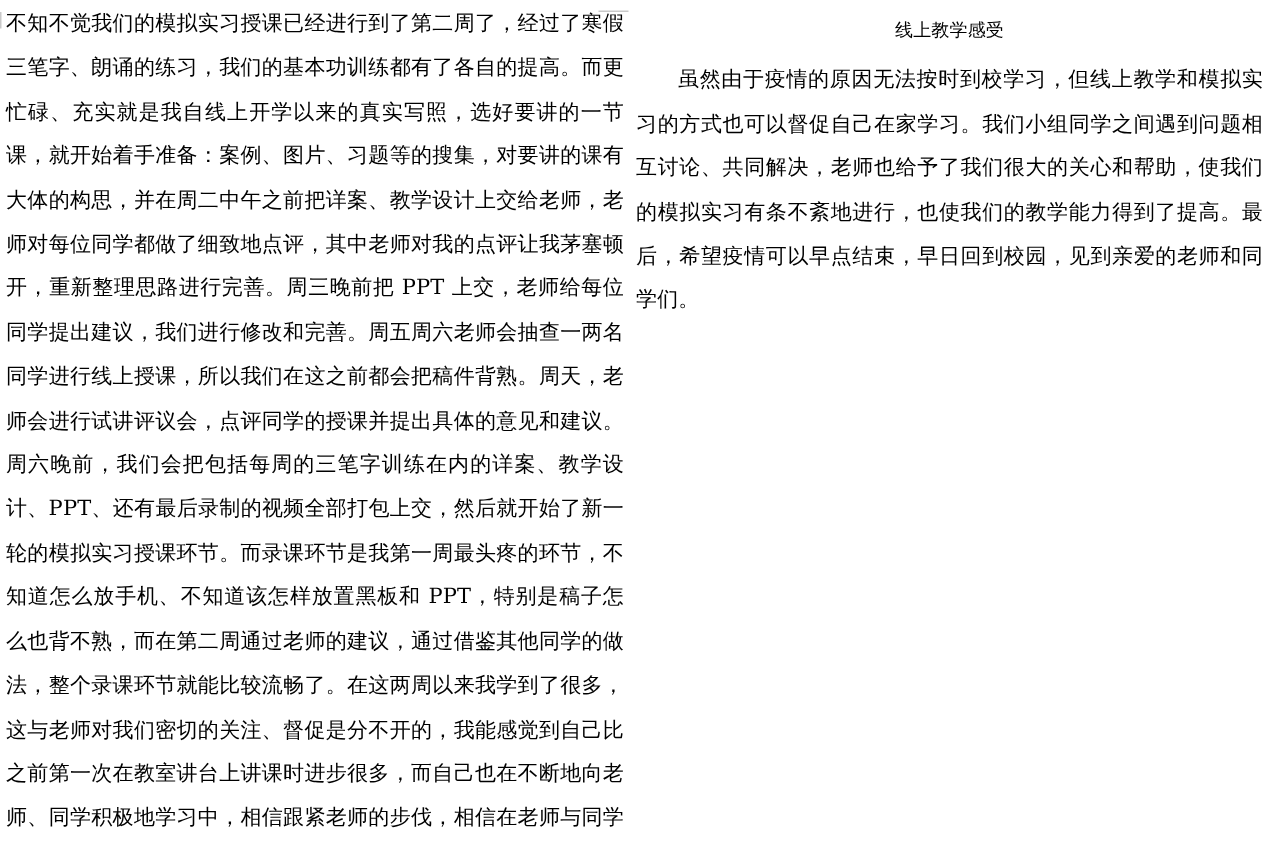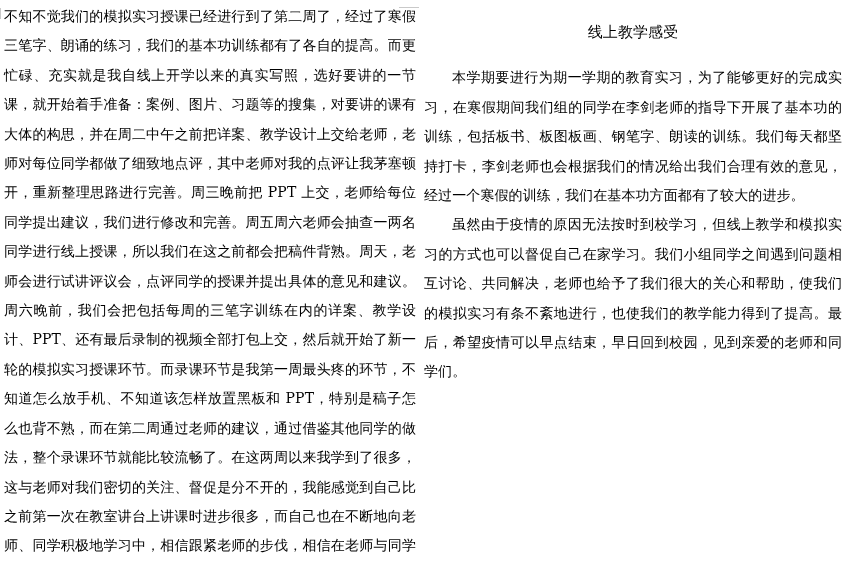--- a/index.html
+++ b/index.html
@@ -38,23 +38,23 @@
     margin: 0;
     padding: 0;
   }
   .col-left p {
     text-indent: 0;
   }
   .col-right p.body-para {
     text-indent: 2em;
   }
   .doc-title {
-    margin: 16px;
+    margin: 4px;
     padding: 0;
-    font-size: 15px;
+    font-size: 12px;
     font-weight: normal;
     text-align: center;
     line-height: 29.4px;
   }
   .crop-mark {
     position: absolute;
     background: #c9c9c9;
   }
   .crop-mark-h {
     left: 399px;
@@ -76,17 +76,16 @@
 
   <span class="crop-mark crop-mark-v"></span>
   <span class="crop-mark crop-mark-h"></span>
 
   <div class="text-col col-left">
     <p>不知不觉我们的模拟实习授课已经进行到了第二周了，经过了寒假三笔字、朗诵的练习，我们的基本功训练都有了各自的提高。而更忙碌、充实就是我自线上开学以来的真实写照，选好要讲的一节课，就开始着手准备：案例、图片、习题等的搜集，对要讲的课有大体的构思，并在周二中午之前把详案、教学设计上交给老师，老师对每位同学都做了细致地点评，其中老师对我的点评让我茅塞顿开，重新整理思路进行完善。周三晚前把 PPT 上交，老师给每位同学提出建议，我们进行修改和完善。周五周六老师会抽查一两名同学进行线上授课，所以我们在这之前都会把稿件背熟。周天，老师会进行试讲评议会，点评同学的授课并提出具体的意见和建议。周六晚前，我们会把包括每周的三笔字训练在内的详案、教学设计、PPT、还有最后录制的视频全部打包上交，然后就开始了新一轮的模拟实习授课环节。而录课环节是我第一周最头疼的环节，不知道怎么放手机、不知道该怎样放置黑板和 PPT，特别是稿子怎么也背不熟，而在第二周通过老师的建议，通过借鉴其他同学的做法，整个录课环节就能比较流畅了。在这两周以来我学到了很多，这与老师对我们密切的关注、督促是分不开的，我能感觉到自己比之前第一次在教室讲台上讲课时进步很多，而自己也在不断地向老师、同学积极地学习中，相信跟紧老师的步伐，相信在老师与同学们的共同努力下，我们都能遇见更优秀的自己！</p>
   </div>
 
   <div class="text-col col-right">
     <h1 class="doc-title">线上教学感受</h1>
-    <p class="body-para">本学期要进行为期一学期的教育实习，为了能够更好的完成实习，在寒假期间我们组的同学在李剑老师的指导下开展了基本功的训练，包括板书、板图板画、钢笔字、朗读的训练。我们每天都坚持打卡，李剑老师也会根据我们的情况给出我们合理有效的意见，经过一个寒假的训练，我们在基本功方面都有了较大的进步。</p>
     <p class="body-para">虽然由于疫情的原因无法按时到校学习，但线上教学和模拟实习的方式也可以督促自己在家学习。我们小组同学之间遇到问题相互讨论、共同解决，老师也给予了我们很大的关心和帮助，使我们的模拟实习有条不紊地进行，也使我们的教学能力得到了提高。最后，希望疫情可以早点结束，早日回到校园，见到亲爱的老师和同学们。</p>
   </div>
 
 </div>
 
 </body></html>

